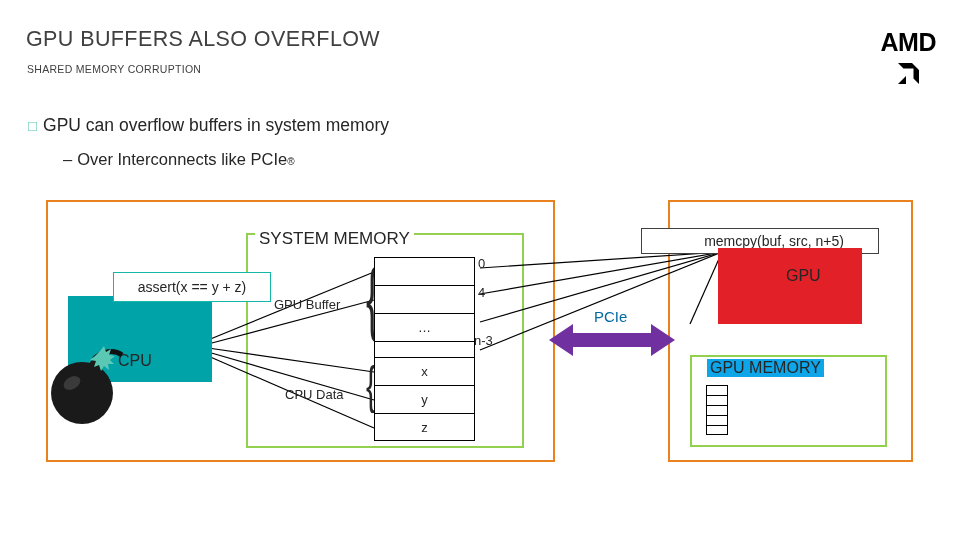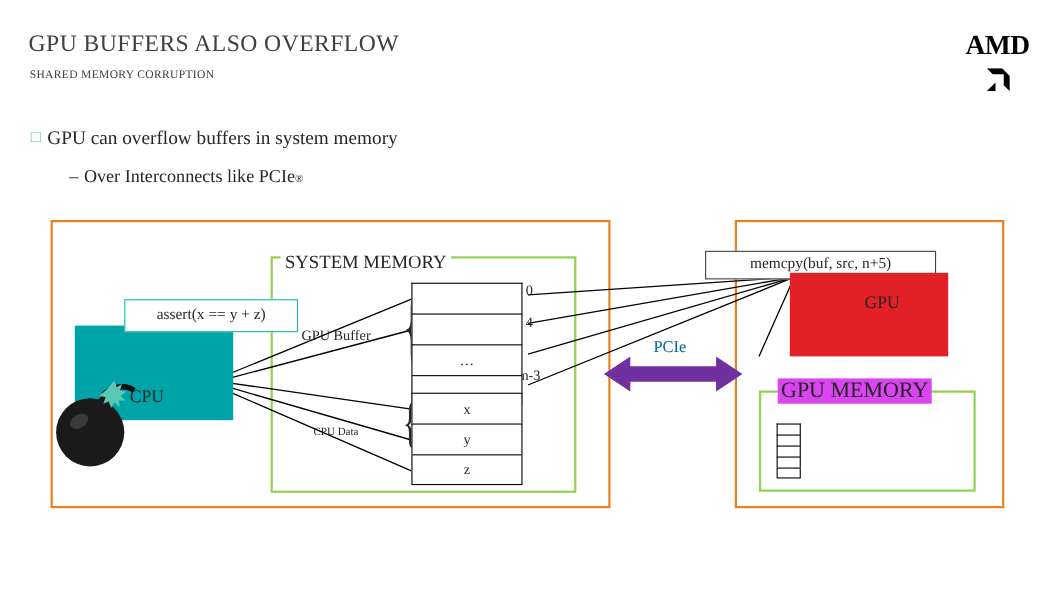--- a/index.html
+++ b/index.html
@@ -11,21 +11,20 @@
     height: 540px;
     background: #ffffff;
     font-family: "Liberation Sans", sans-serif;
     overflow: hidden;
     position: relative;
   }
   .slide {
     position: relative;
     width: 960px;
     height: 540px;
-    font-family: Liberation Serif, serif;
   }
 
   
   .title {
     position: absolute;
     left: 26px;
     top: 27px;
     font-size: 21.5px;
     color: #404040;
     letter-spacing: 0.4px;
@@ -205,21 +204,21 @@
     position: absolute;
     left: 274px;
     top: 297px;
     font-size: 13px;
     color: #262626;
   }
   .cpu-data-label {
     position: absolute;
     left: 285px;
     top: 387px;
-    font-size: 10px;
+    font-size: 13px;
     color: #262626;
   }
   .brace {
     position: absolute;
     font-size: 13px;
     color: #262626;
   }
   .brace1 {
     left: 366px;
     top: 258px;
@@ -266,37 +265,38 @@
     top: 228px;
     width: 208px;
     height: 24px;
     border: 1px solid #404040;
     background: #ffffff;
     display: flex;
     align-items: center;
     justify-content: center;
     font-size: 14px;
     color: #262626;
+    padding-left: 28px;
   }
   .gpumem-frame {
     position: absolute;
     left: 690px;
     top: 355px;
     width: 197px;
     height: 92px;
     border: 2px solid #92d050;
     box-sizing: border-box;
   }
   .gpumem-label {
     position: absolute;
     left: 707px;
-    top: 344px;
-    font-size: 20px;
-    color: #262626;
-    background: #d946ef;
+    top: 359px;
+    font-size: 16px;
+    color: #262626;
+    background: #0ea5e9;
     padding: 0 3px;
   }
   .gpumem-cells {
     position: absolute;
     left: 706px;
     top: 385px;
     width: 22px;
   }
   .gpumem-cells .cell {
     height: 10px;

